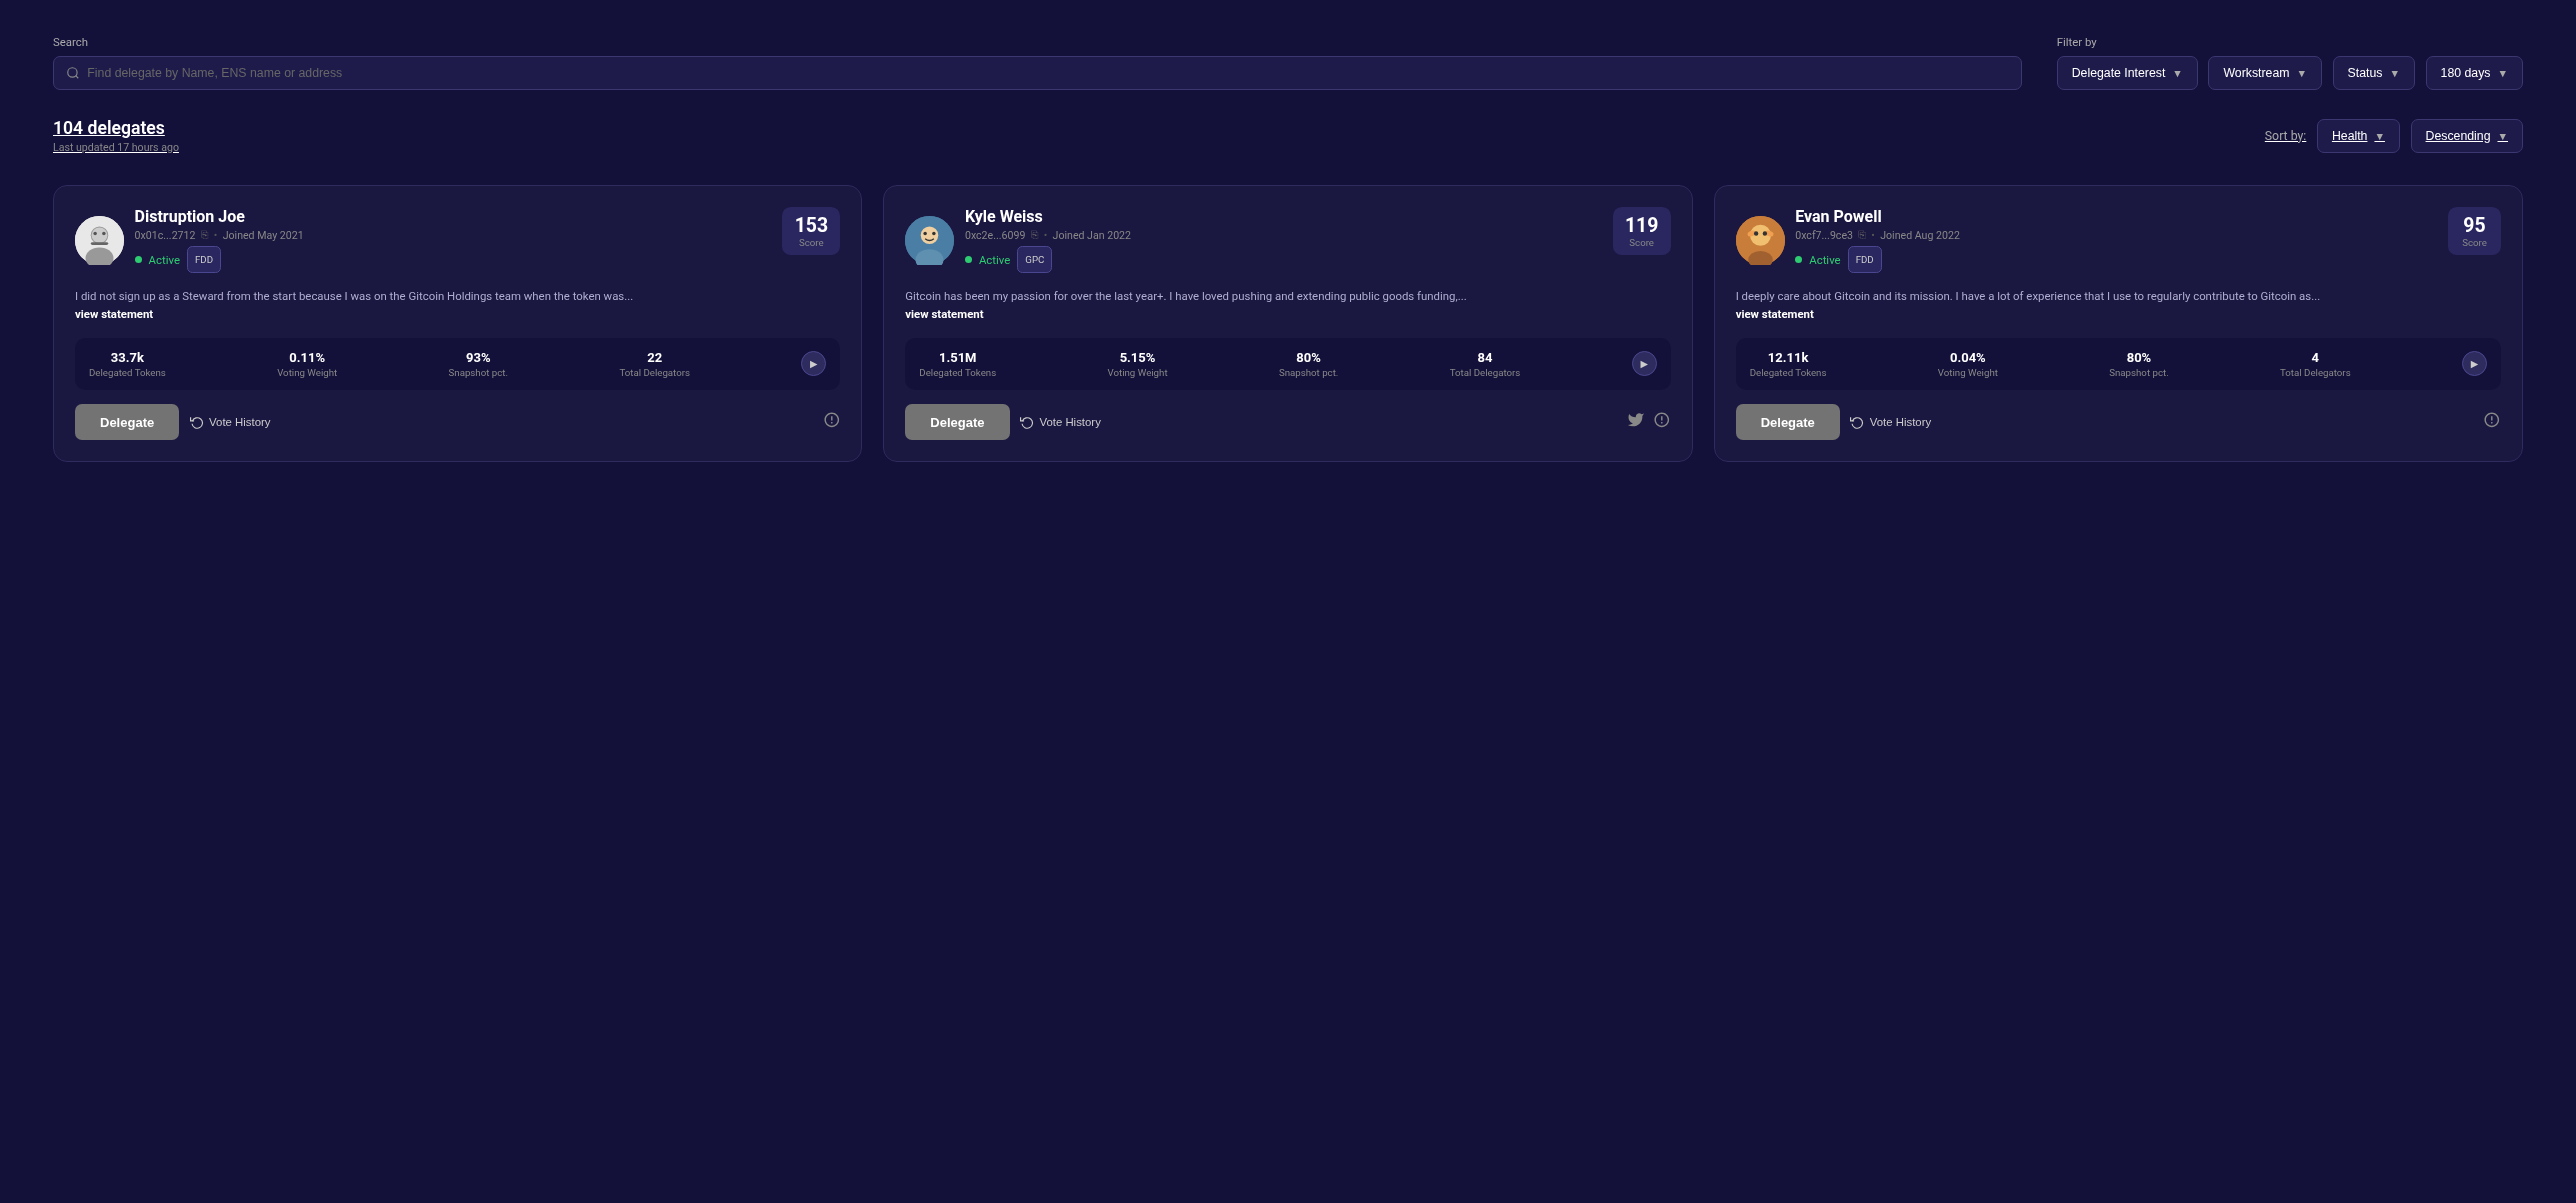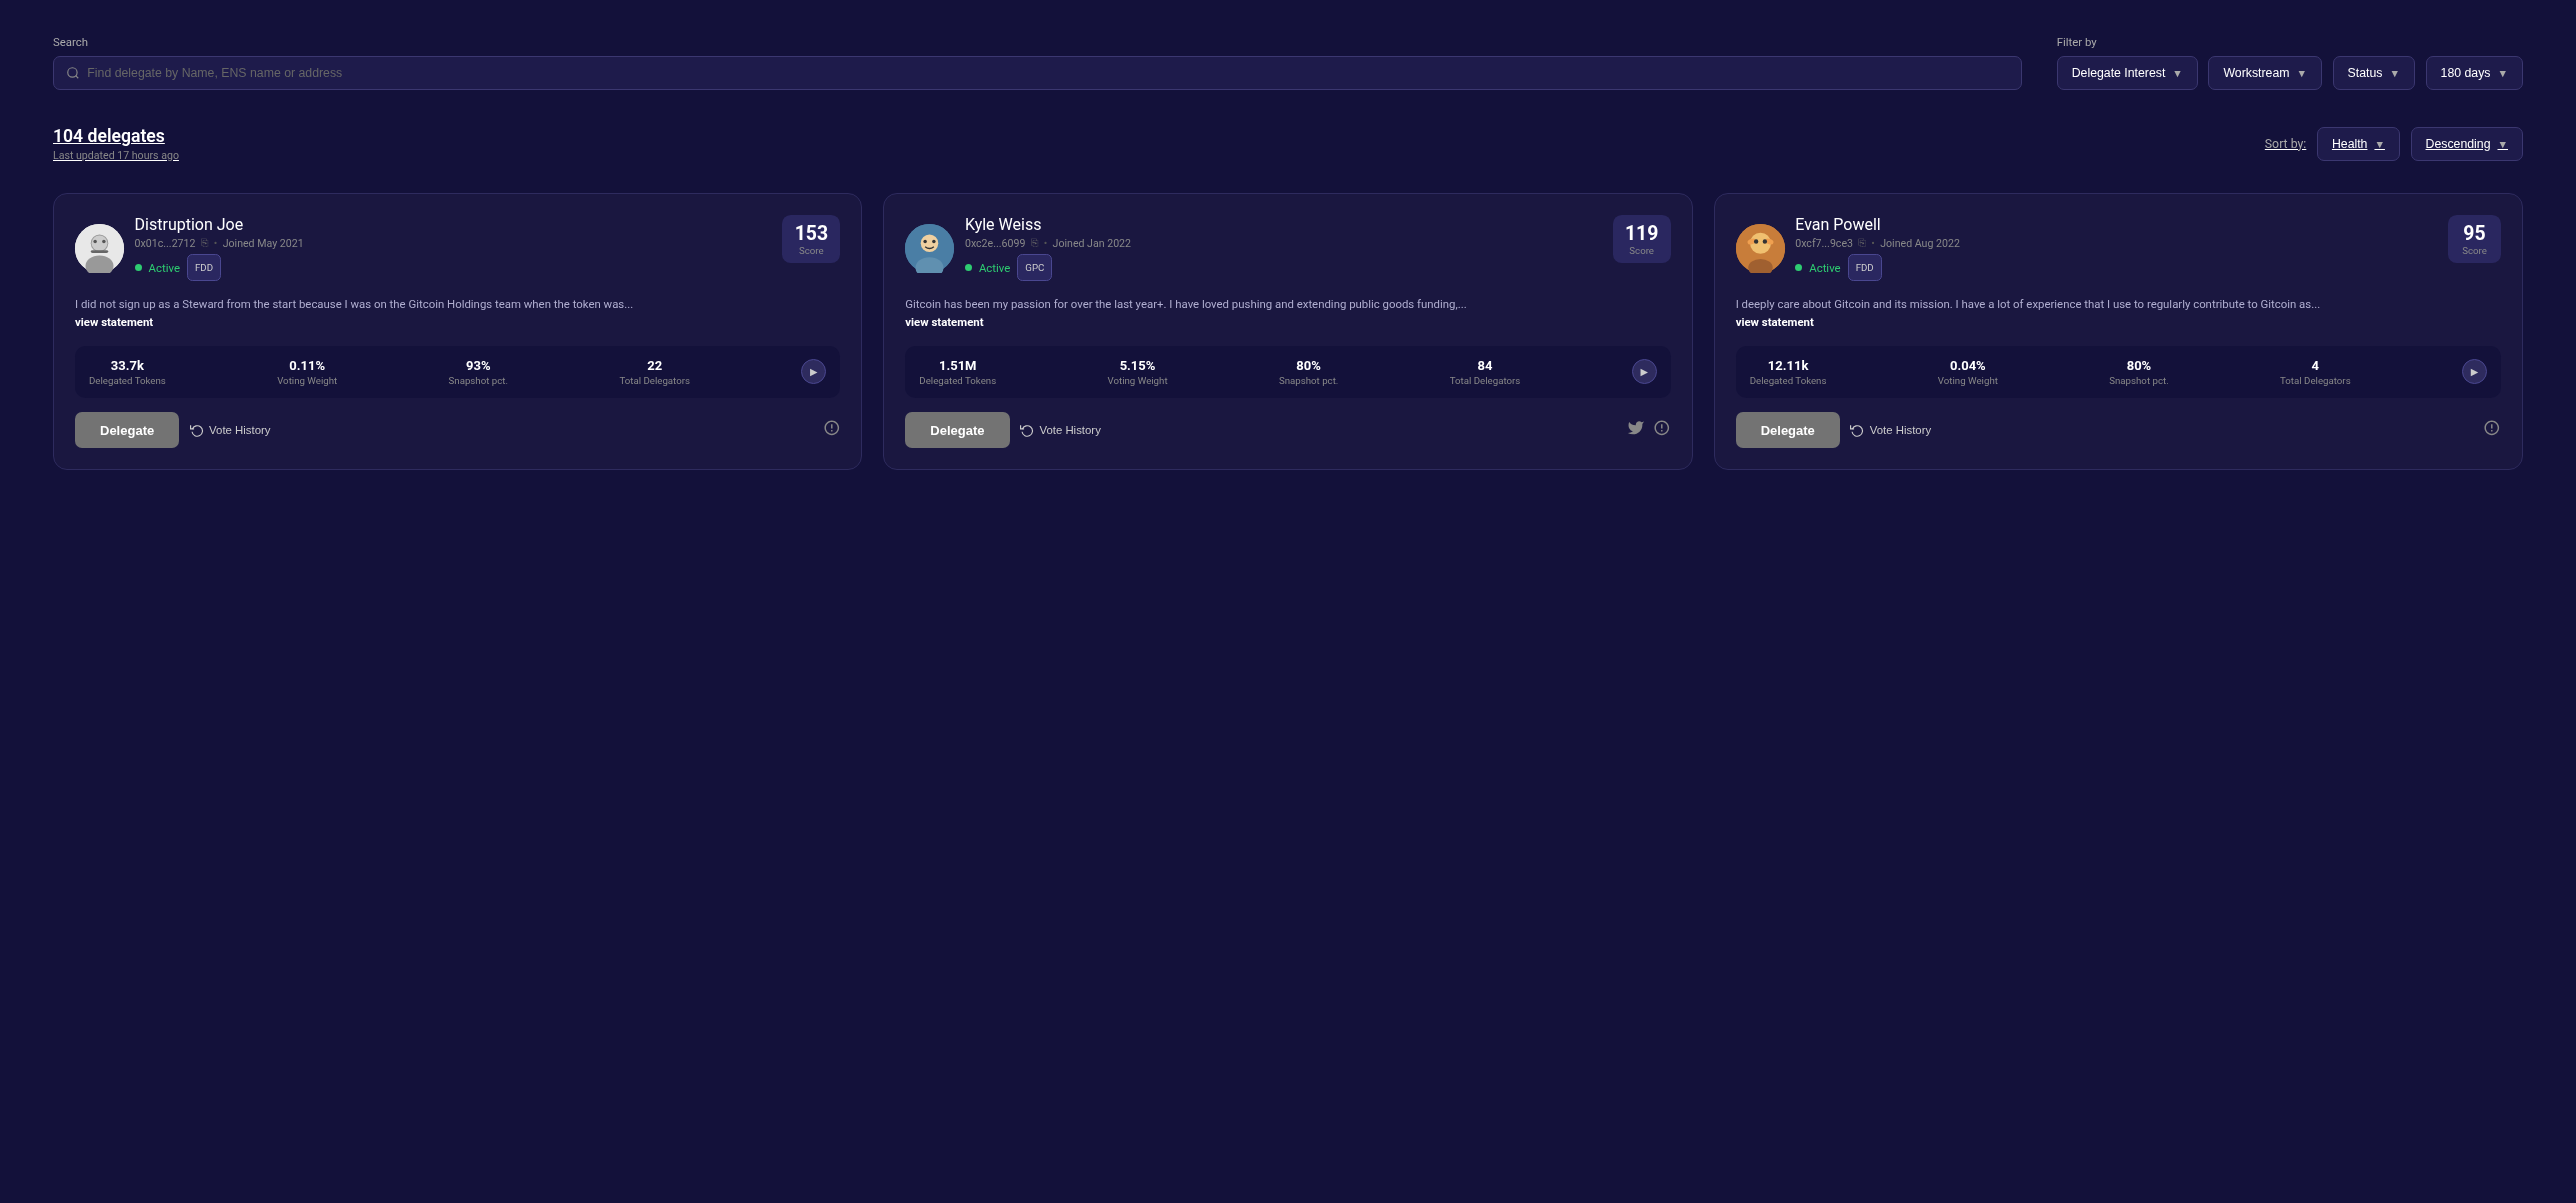--- a/index.html
+++ b/index.html
@@ -9,21 +9,21 @@
       color: #fff;
       min-height: 100vh;
       padding: 35px 53px;
     }
 
     
     .top-row {
       display: flex;
       align-items: flex-end;
       gap: 35px;
-      margin-bottom: 36px;
+      margin-bottom: 28px;
     }
     .search-section { flex: 1; }
     .search-label, .filter-label {
       font-size: 11.4px;
       color: #aaa;
       margin-bottom: 7px;
     }
     .search-input-wrap {
       display: flex;
       align-items: center;
@@ -115,21 +115,21 @@
     }
     .card-header-left {
       display: flex;
       align-items: center;
       gap: 10.6px;
     }
 
     .card-name-section {}
     .card-name {
       font-size: 16px;
-      font-weight: 400;
+      font-weight: 700;
       color: #fff;
       margin-bottom: 2.6px;
     }
     .card-address-row {
       display: flex;
       align-items: center;
       gap: 5.3px;
       font-size: 10.6px;
       color: #888;
       margin-bottom: 4.4px;

